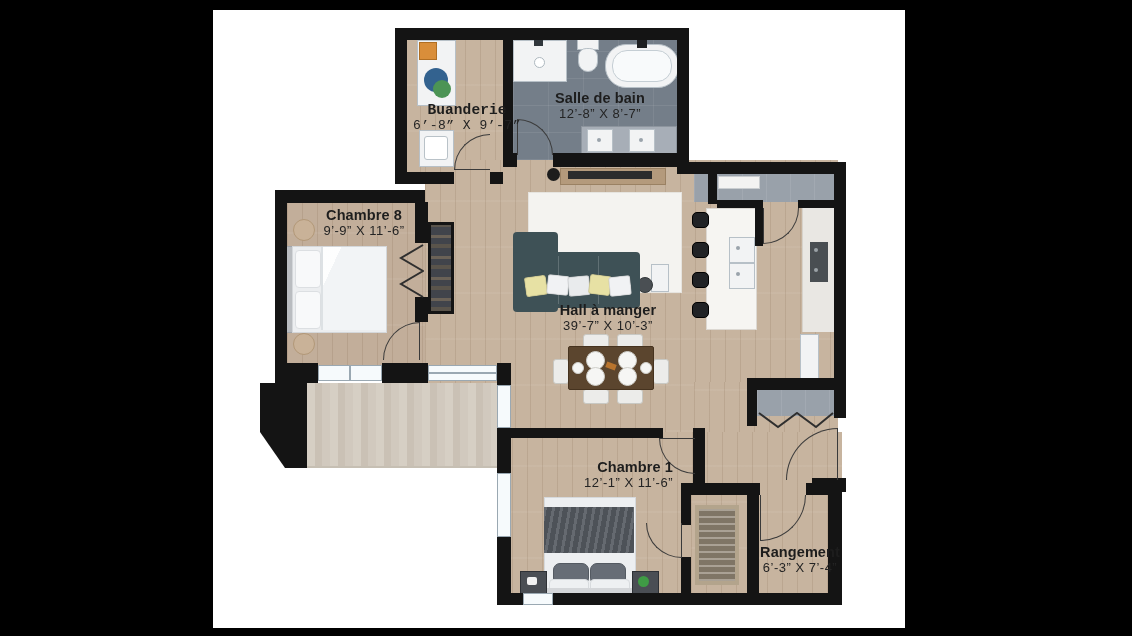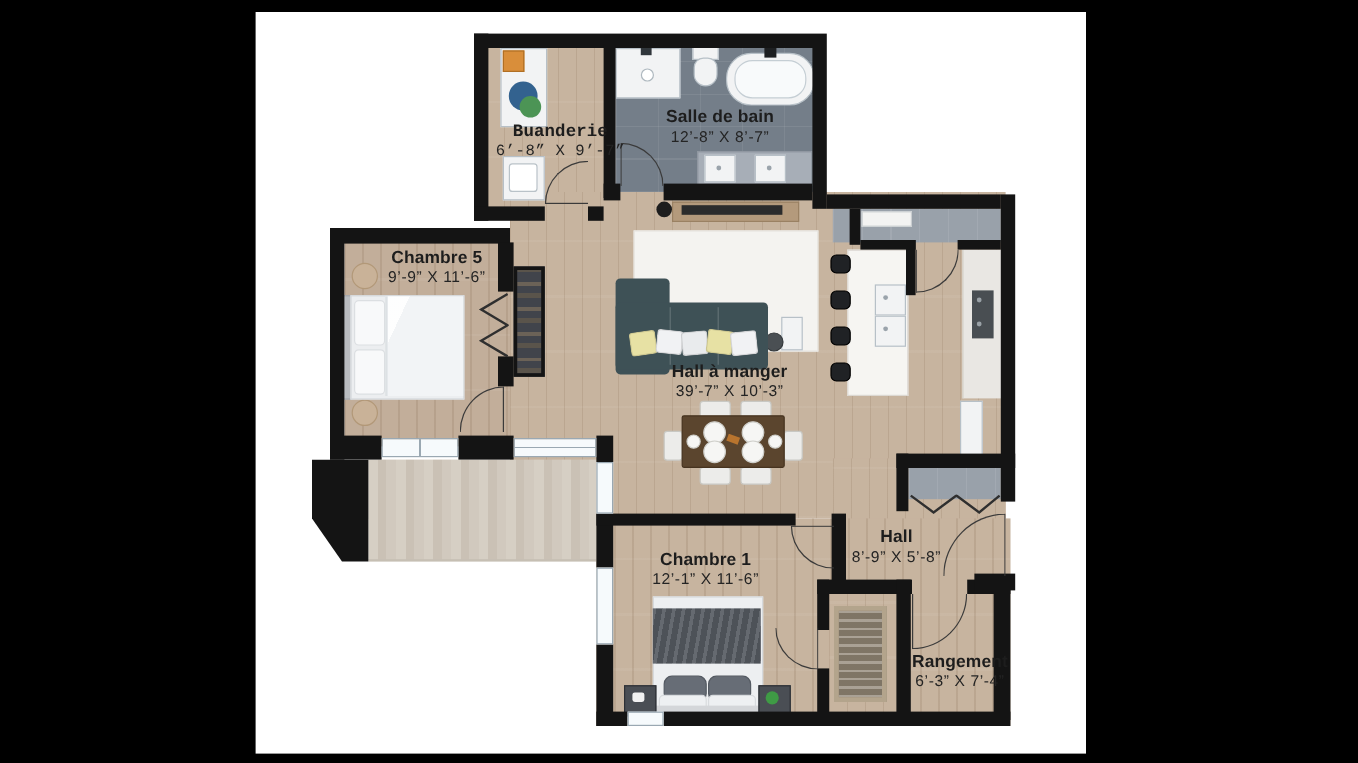--- a/index.html
+++ b/index.html
@@ -220,32 +220,28 @@
 
   <div class="label" style="left:382px;top:102px;font-family:Liberation Mono, monospace;">
     <div class="rname">Buanderie</div>
     <div class="rdims">6’-8” X 9’-7”</div>
   </div>
   <div class="label" style="left:515px;top:90px;">
     <div class="rname">Salle de bain</div>
     <div class="rdims">12’-8” X 8’-7”</div>
   </div>
   <div class="label" style="left:279px;top:207px;">
-    <div class="rname">Chambre 5</div>
+    <div class="rname">Chambre 8</div>
     <div class="rdims">9’-9” X 11’-6”</div>
   </div>
   <div class="label" style="left:523px;top:302px;">
     <div class="rname">Hall à manger</div>
     <div class="rdims">39’-7” X 10’-3”</div>
   </div>
-  <div class="label" style="left:662px;top:440px;">
-    <div class="rname">Hall</div>
-    <div class="rdims">8’-9” X 5’-8”</div>
-  </div>
-  <div class="label" style="left:503px;top:459px;">
+  <div class="label" style="left:503px;top:459px;text-align:right;">
     <div class="rname">Chambre 1</div>
     <div class="rdims">12’-1” X 11’-6”</div>
   </div>
   <div class="label" style="left:715px;top:544px;">
     <div class="rname">Rangement</div>
     <div class="rdims">6’-3” X 7’-4”</div>
   </div>
 </div>
 
 </body></html>

